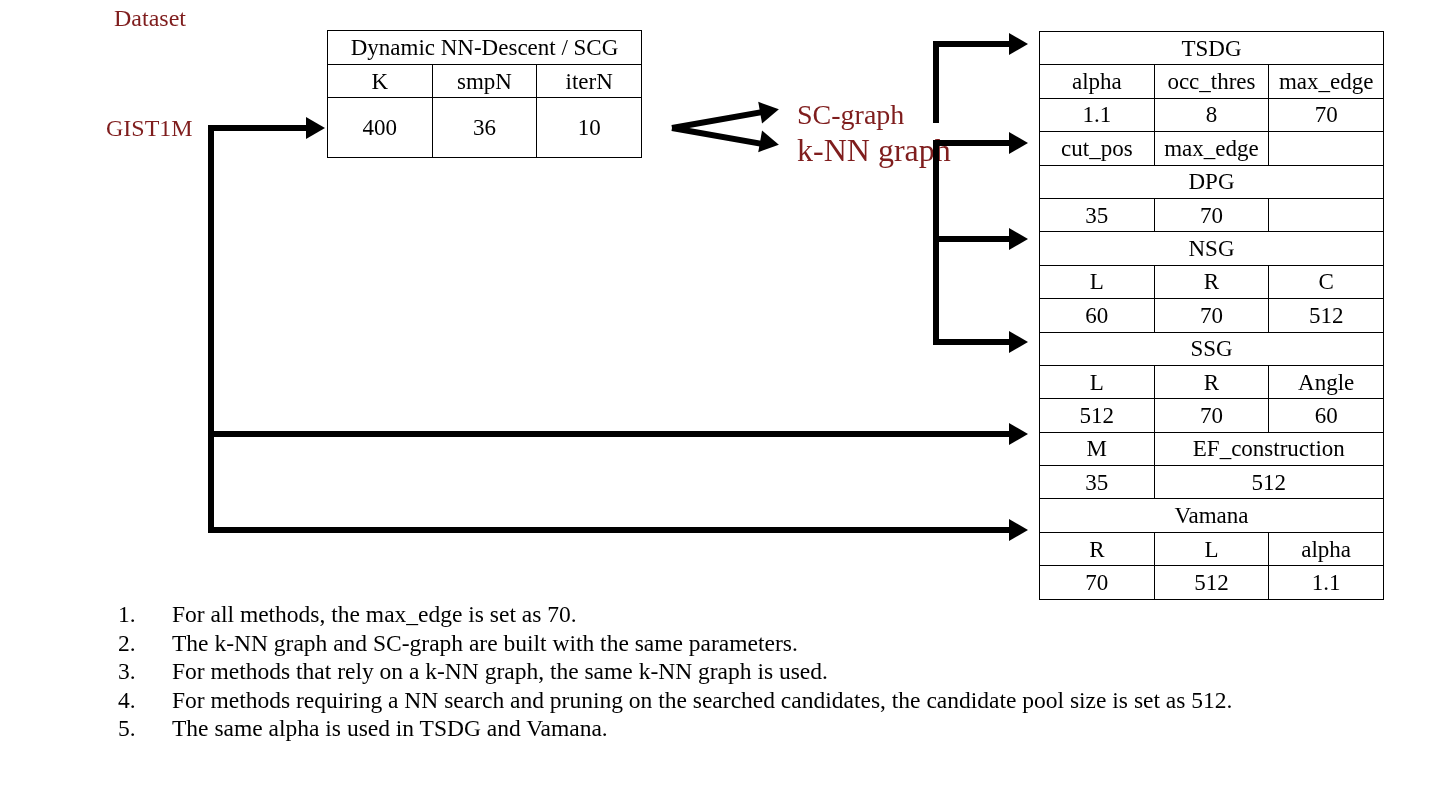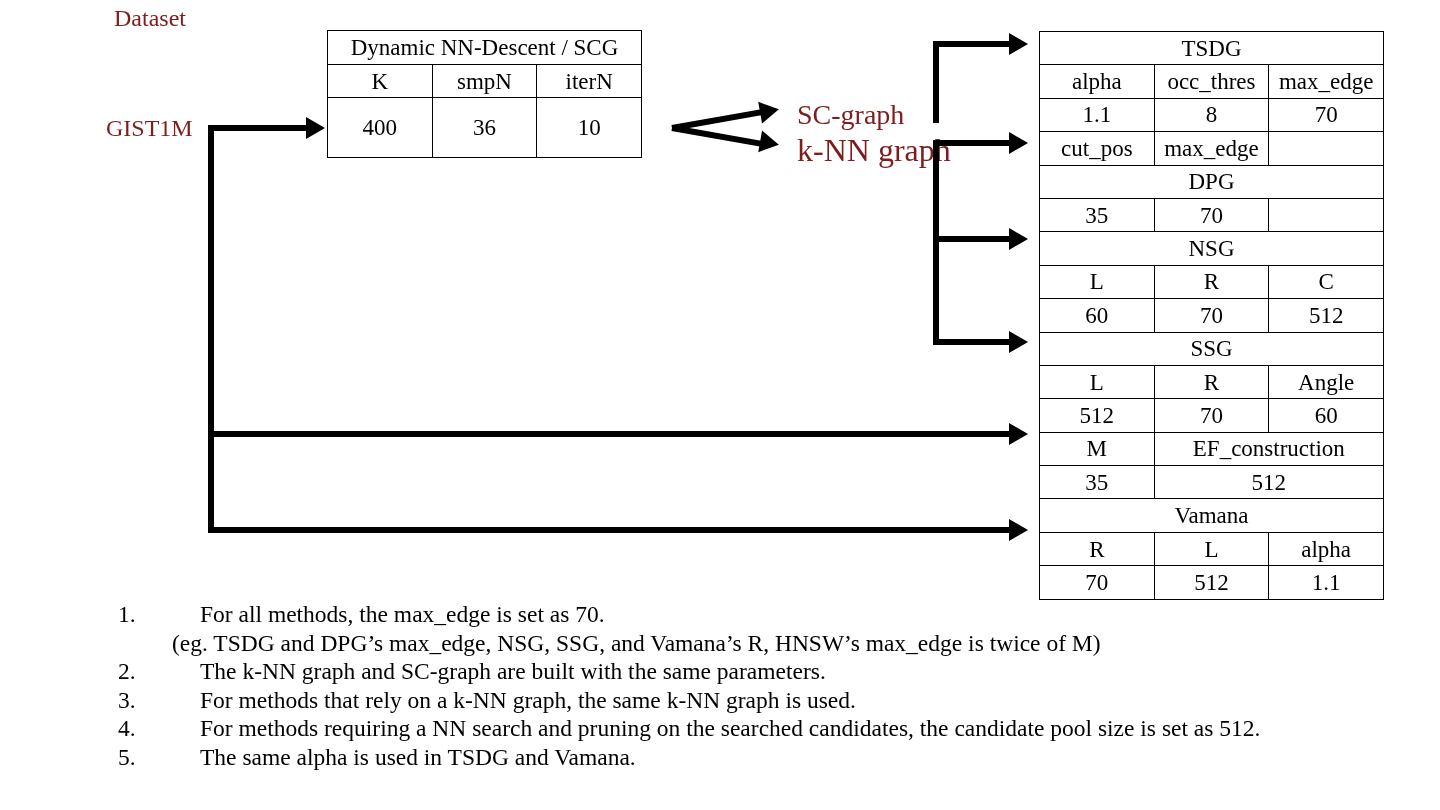--- a/index.html
+++ b/index.html
@@ -108,21 +108,21 @@
     color: #000;
   }
   .note-num {
     position: absolute;
     left: 0;
     width: 44px;
     text-align: left;
   }
   .note-text {
     display: block;
-    margin-left: 82px;
+    margin-left: 54px;
   }
   .note-sub {
     display: block;
     margin-left: 54px;
   }
 </style>
 </head>
 <body>
 
 <div id="canvas">
@@ -267,21 +267,20 @@
       <td>1.1</td>
     </tr>
   </tbody>
     </table>
 
   <div id="notes">
 
     <div class="note-row">
       <span class="note-num">1.</span>
       <span class="note-text">For all methods, the max_edge is set as 70.</span>
-      <span class="note-sub">(eg. TSDG and DPG’s max_edge, NSG, SSG, and Vamana’s R, HNSW’s max_edge is twice of M)</span>
     </div>
 
     <div class="note-row">
       <span class="note-num">2.</span>
       <span class="note-text">The k-NN graph and SC-graph are built with the same parameters.</span>
     </div>
 
     <div class="note-row">
       <span class="note-num">3.</span>
       <span class="note-text">For methods that rely on a k-NN graph, the same k-NN graph is used.</span>

